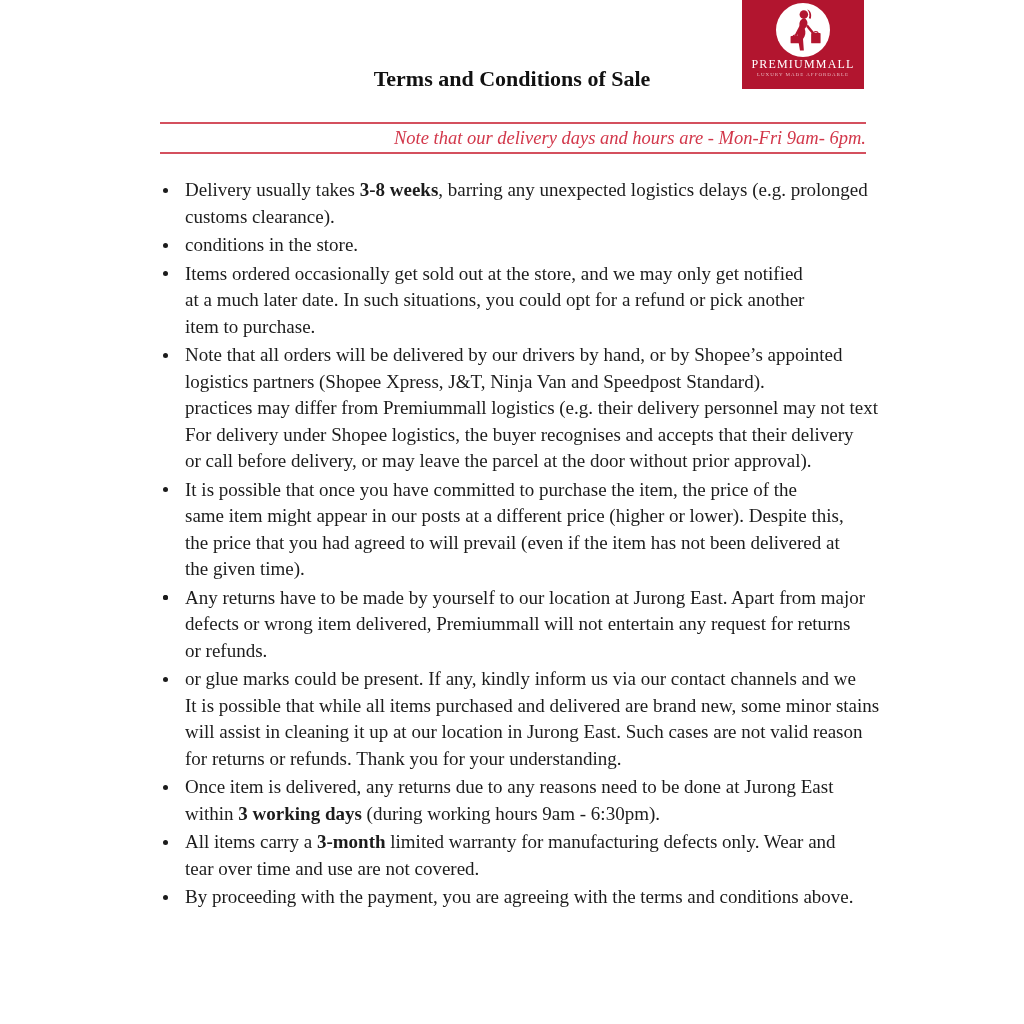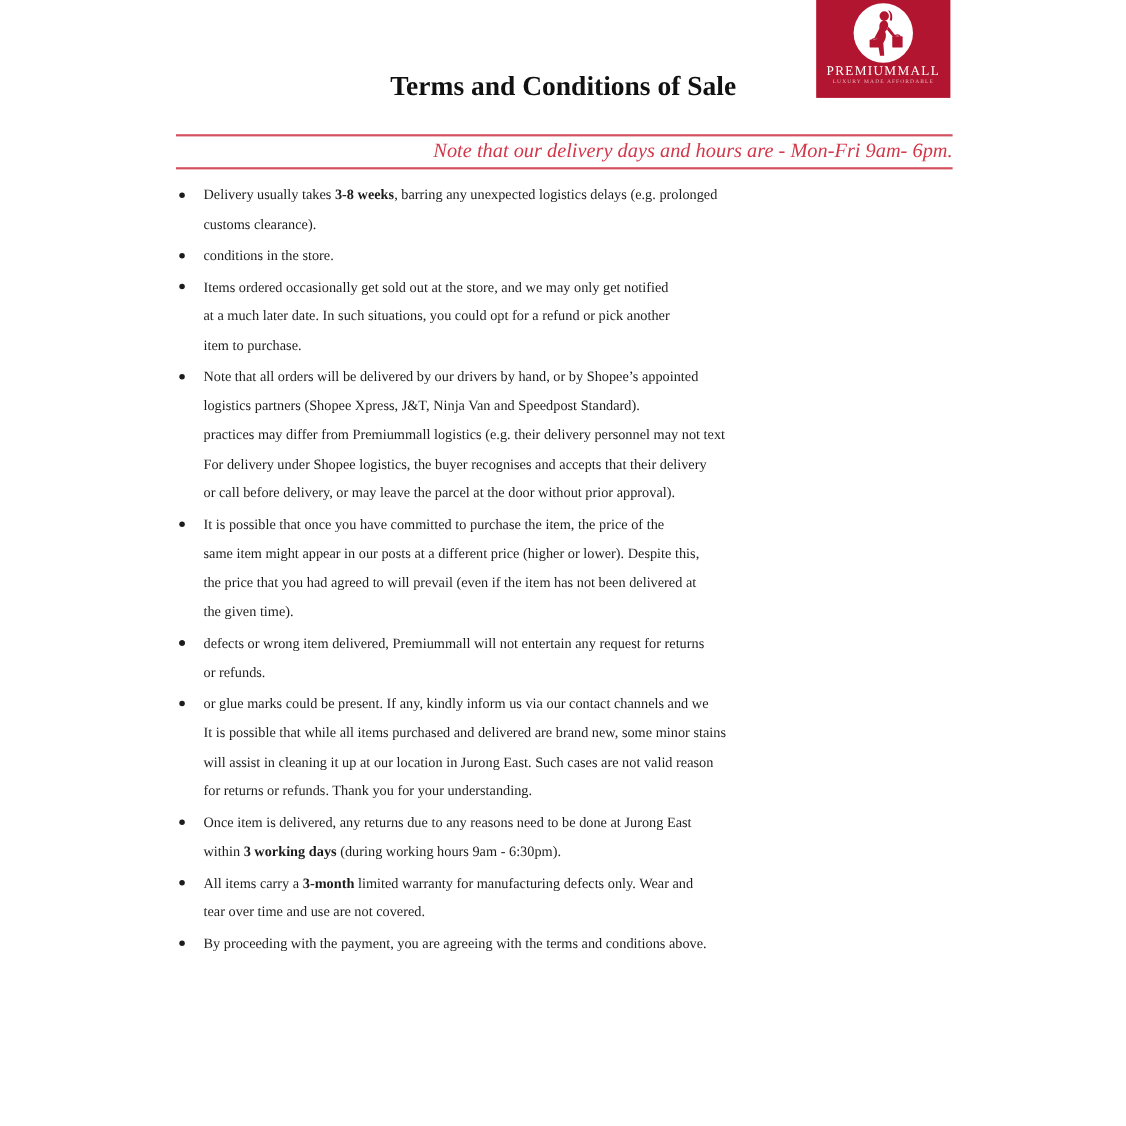--- a/index.html
+++ b/index.html
@@ -18,34 +18,34 @@
   }
   .logo-circle svg{width:48px;height:48px;}
   .logo-brand{
     color:#fff;font-size:12px;letter-spacing:1.2px;line-height:13px;white-space:nowrap;
   }
   .logo-tagline{
     color:#e9b7bf;font-size:5px;letter-spacing:1px;line-height:7px;white-space:nowrap;
   }
   
   .title{
-    margin:62px 0 0 0;text-align:center;font-size:25px;line-height:34px;
+    margin:62px 0 0 0;text-align:center;font-size:22px;line-height:34px;
     font-weight:bold;color:#111;
   }
   
   .note-band{margin:26px 0 0 160px;width:706px;}
   .rule{height:2px;background:var(--rule-red,#d4505e);}
   .note{
     text-align:right;font-style:italic;font-size:18.5px;line-height:22px;
     padding:3px 0;color:var(--accent-red,#d2374a);
   }
   
   .terms{
-    list-style:none;margin:10px 0 0 160px;padding:0;width:720px;
-    font-size:13px;line-height:26.5px;
+    list-style:none;margin:23px 0 0 160px;padding:0;width:720px;
+    font-size:19px;line-height:26.5px;
   }
   .terms li{position:relative;padding-left:25px;margin:0 0 2px 0;}
   .terms li .dot{
     position:absolute;left:3px;top:10.5px;width:5px;height:5px;border-radius:50%;
     background:#1c1c1c;
   }
   .term-line{white-space:nowrap;}
   .term-line b{font-weight:bold;}
 </style>
 </head>
@@ -108,20 +108,21 @@
         <div class="term-line"><span>It is possible that once you have committed to purchase the item, the price of the</span></div>
         <div class="term-line"><span>same item might appear in our posts at a different price (higher or lower). Despite this,</span></div>
         <div class="term-line"><span>the price that you had agreed to will prevail (even if the item has not been delivered at</span></div>
         <div class="term-line"><span>the given time).</span></div>
       </li>
       <li>
         <span class="dot"></span>
       </li>
       <li>
         <span class="dot"></span>
+        <div class="term-line"><span>Any returns have to be made by yourself to our location at Jurong East. Apart from major</span></div>
         <div class="term-line"><span>defects or wrong item delivered, Premiummall will not entertain any request for returns</span></div>
         <div class="term-line"><span>or refunds.</span></div>
       </li>
       <li>
         <span class="dot"></span>
         <div class="term-line"><span>or glue marks could be present. If any, kindly inform us via our contact channels and we</span></div>
         <div class="term-line"><span>It is possible that while all items purchased and delivered are brand new, some minor stains</span></div>
         <div class="term-line"><span>will assist in cleaning it up at our location in Jurong East. Such cases are not valid reason</span></div>
         <div class="term-line"><span>for returns or refunds. Thank you for your understanding.</span></div>
       </li>

